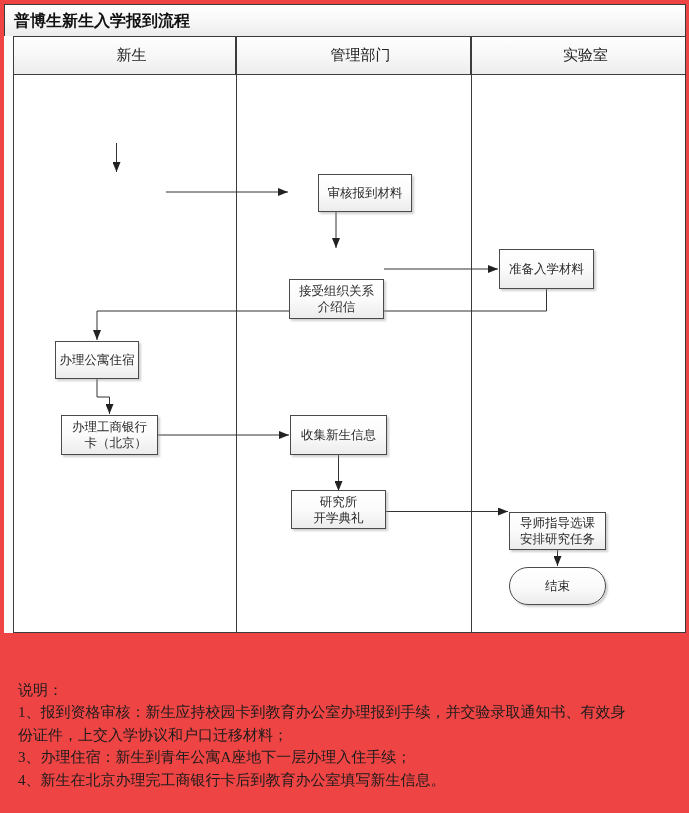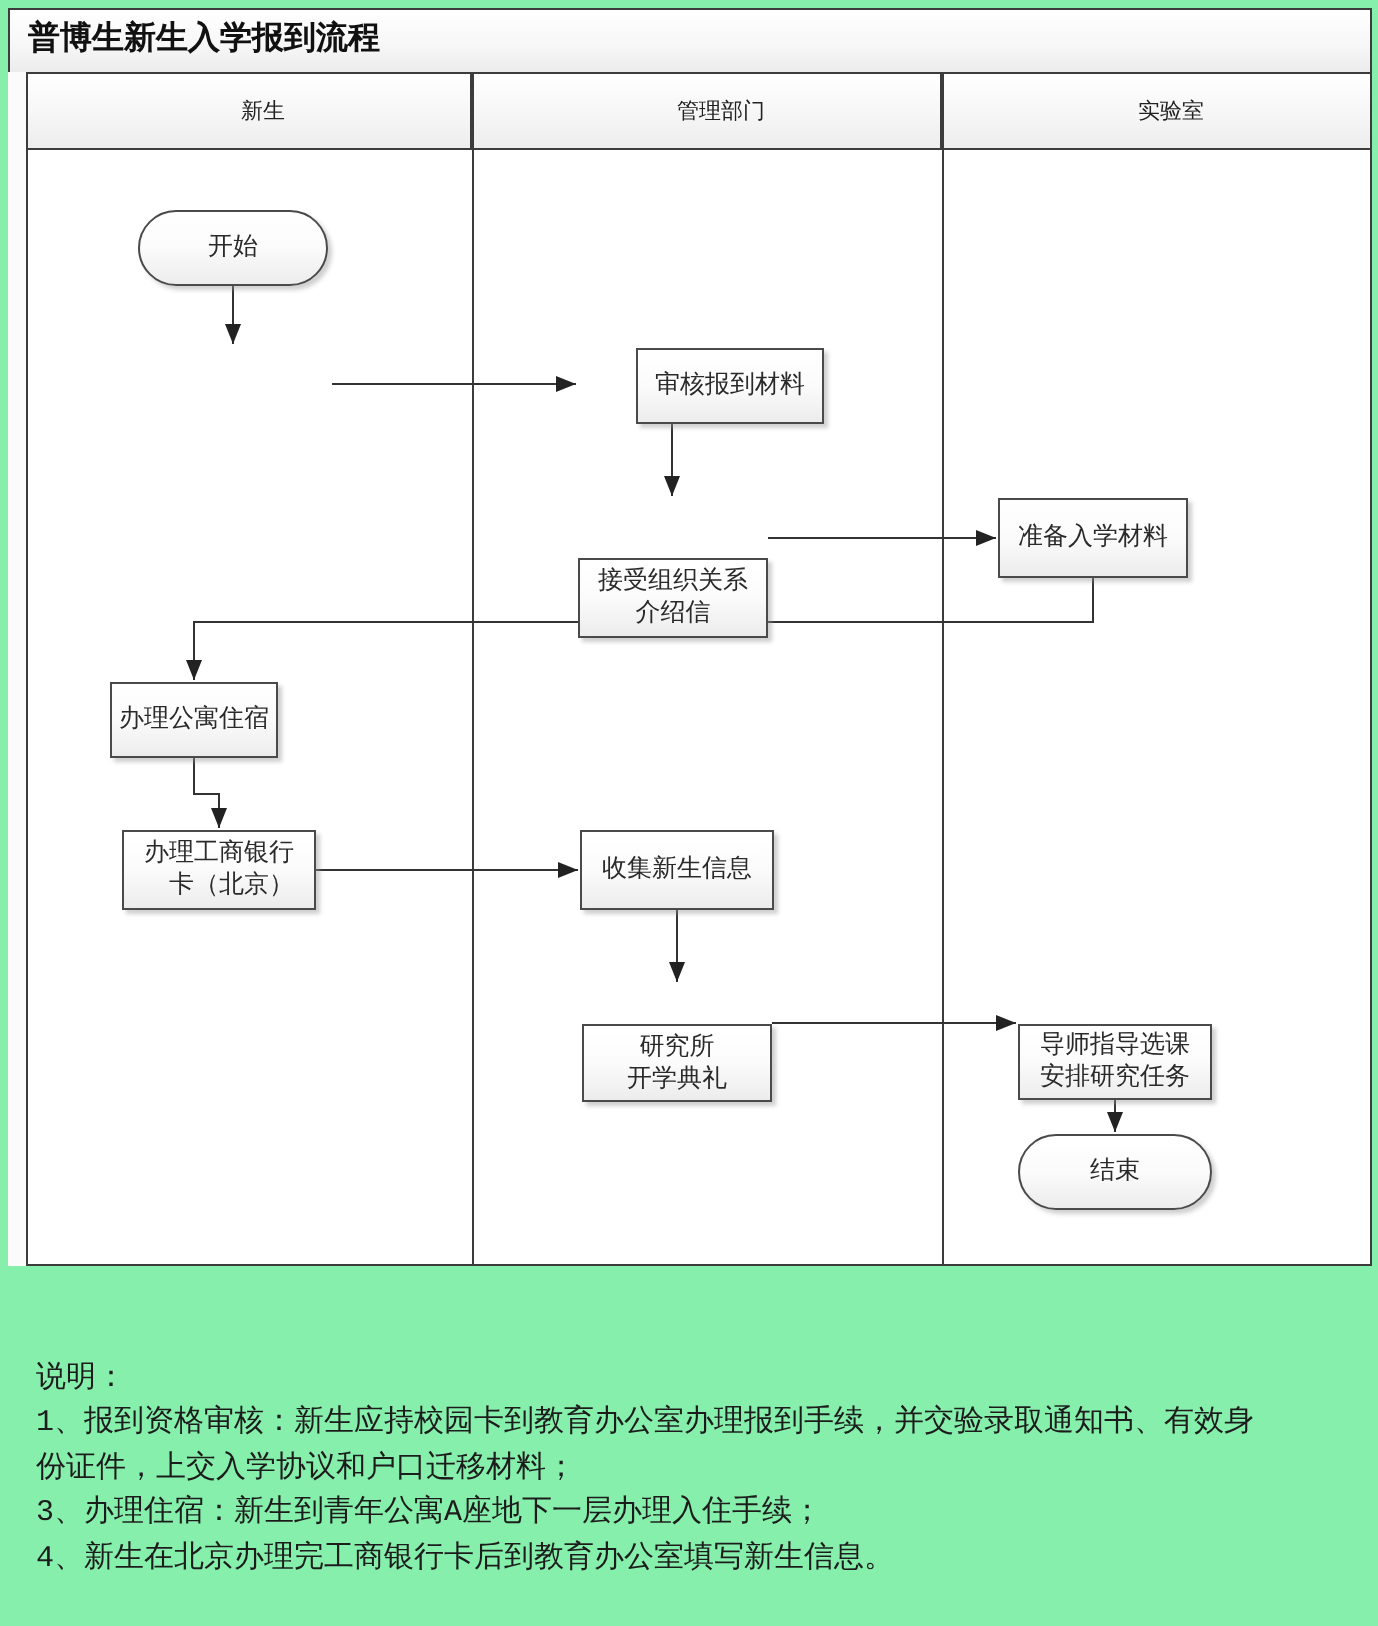--- a/index.html
+++ b/index.html
@@ -1,19 +1,19 @@
 <!DOCTYPE html>
 <html><head>
 <meta charset="utf-8">
 <style>
   * { margin:0; padding:0; box-sizing:border-box; }
   html,body { background:#ffffff; }
   .canvas {
-    position:relative; width:689px; height:813px; background:#86efac;
-    font-family:Liberation Mono, monospace; color:#1c1c1c;
+    position:relative; width:689px; height:813px; background:#ef4444;
+    font-family:Liberation Serif, serif; color:#1c1c1c;
     overflow:hidden;
   }
   .frame {
     position:absolute; left:4px; top:4px; width:682px; height:629px;
     border:1px solid #3c3c3c; background:#fff;
   }
   .title-bar {
     position:absolute; left:4px; top:4px; width:682px; height:33px;
     border:1px solid #3c3c3c;
     background:linear-gradient(180deg,#ffffff 0%,#f7f7f7 55%,#ececec 100%);
@@ -21,21 +21,21 @@
     color:#111;
   }
   .left-band {
     position:absolute; left:4px; top:36px; width:10px; height:597px;
     border-right:1px solid #3c3c3c; background:#fbfbfb;
   }
   .lane-header {
     position:absolute; top:36px; height:39px; border:1px solid #3c3c3c;
     background:linear-gradient(180deg,#ffffff 0%,#f6f6f6 55%,#ededed 100%);
     display:flex; align-items:center; justify-content:center;
-    font-size:11px; color:#222;padding-left:14px;
+    font-size:15px; color:#222;padding-left:14px;
   }
   .lane-header.h1 { left:13px;  width:223px; }
   .lane-header.h2 { left:236px; width:235px; }
   .lane-header.h3 { left:471px; width:215px; }
   .lane-divider {
     position:absolute; top:75px; width:1px; height:558px; background:#3c3c3c;
   }
   .lane-divider.d1 { left:236px; }
   .lane-divider.d2 { left:471px; }
   svg.connectors { position:absolute; left:0; top:0; pointer-events:none; }
@@ -50,21 +50,21 @@
   }
   .node.terminal { border-radius:19px; }
   .n-start    { left:69px;  top:105px; width:95px; height:38px; }
   .n-prepare  { left:69px;  top:173px; width:97px; height:38px; }
   .n-review   { left:289px; top:174px; width:94px; height:38px;margin-left:29px; }
   .n-letter   { left:289px; top:249px; width:95px; height:40px;margin-top:30px; }
   .n-lab      { left:499px; top:249px; width:95px; height:40px; }
   .n-dorm     { left:55px;  top:341px; width:84px; height:38px; }
   .n-bank     { left:61px;  top:415px; width:97px; height:40px;text-align:right; }
   .n-collect  { left:290px; top:415px; width:97px; height:40px; }
-  .n-ceremony { left:291px; top:512px; width:95px; height:39px; }
+  .n-ceremony { left:291px; top:490px; width:95px; height:39px; }
   .n-advisor  { left:509px; top:492px; width:97px; height:38px;margin-top:20px; }
   .n-end      { left:509px; top:567px; width:97px; height:38px; }
   .notes {
     position:absolute; left:18px; top:679px; width:665px;
     font-size:15px; color:#1c1c1c;
   }
   .notes div { line-height:22.4px; white-space:nowrap; }
 </style>
 </head>
 <body>
@@ -97,21 +97,20 @@
       <polyline points="384,269 498,269" marker-end="url(#arrow)"></polyline>
       <polyline points="546.5,289 546.5,311 97,311 97,340" marker-end="url(#arrow)"></polyline>
       <polyline points="97,379 97,397 109.5,397 109.5,414" marker-end="url(#arrow)"></polyline>
       <polyline points="158,435 289,435" marker-end="url(#arrow)"></polyline>
       <polyline points="338.5,455 338.5,491" marker-end="url(#arrow)"></polyline>
       <polyline points="386,511.5 508,511.5" marker-end="url(#arrow)"></polyline>
       <polyline points="557.5,530 557.5,566" marker-end="url(#arrow)"></polyline>
     </g>
   </svg>
 
-  <div class="node terminal n-start">开始</div>
   <div class="node n-review">审核报到材料</div>
   <div class="node n-letter">接受组织关系
 介绍信</div>
   <div class="node n-lab">准备入学材料</div>
   <div class="node n-dorm">办理公寓住宿</div>
   <div class="node n-bank">办理工商银行
 卡（北京）</div>
   <div class="node n-collect">收集新生信息</div>
   <div class="node n-ceremony">研究所
 开学典礼</div>

